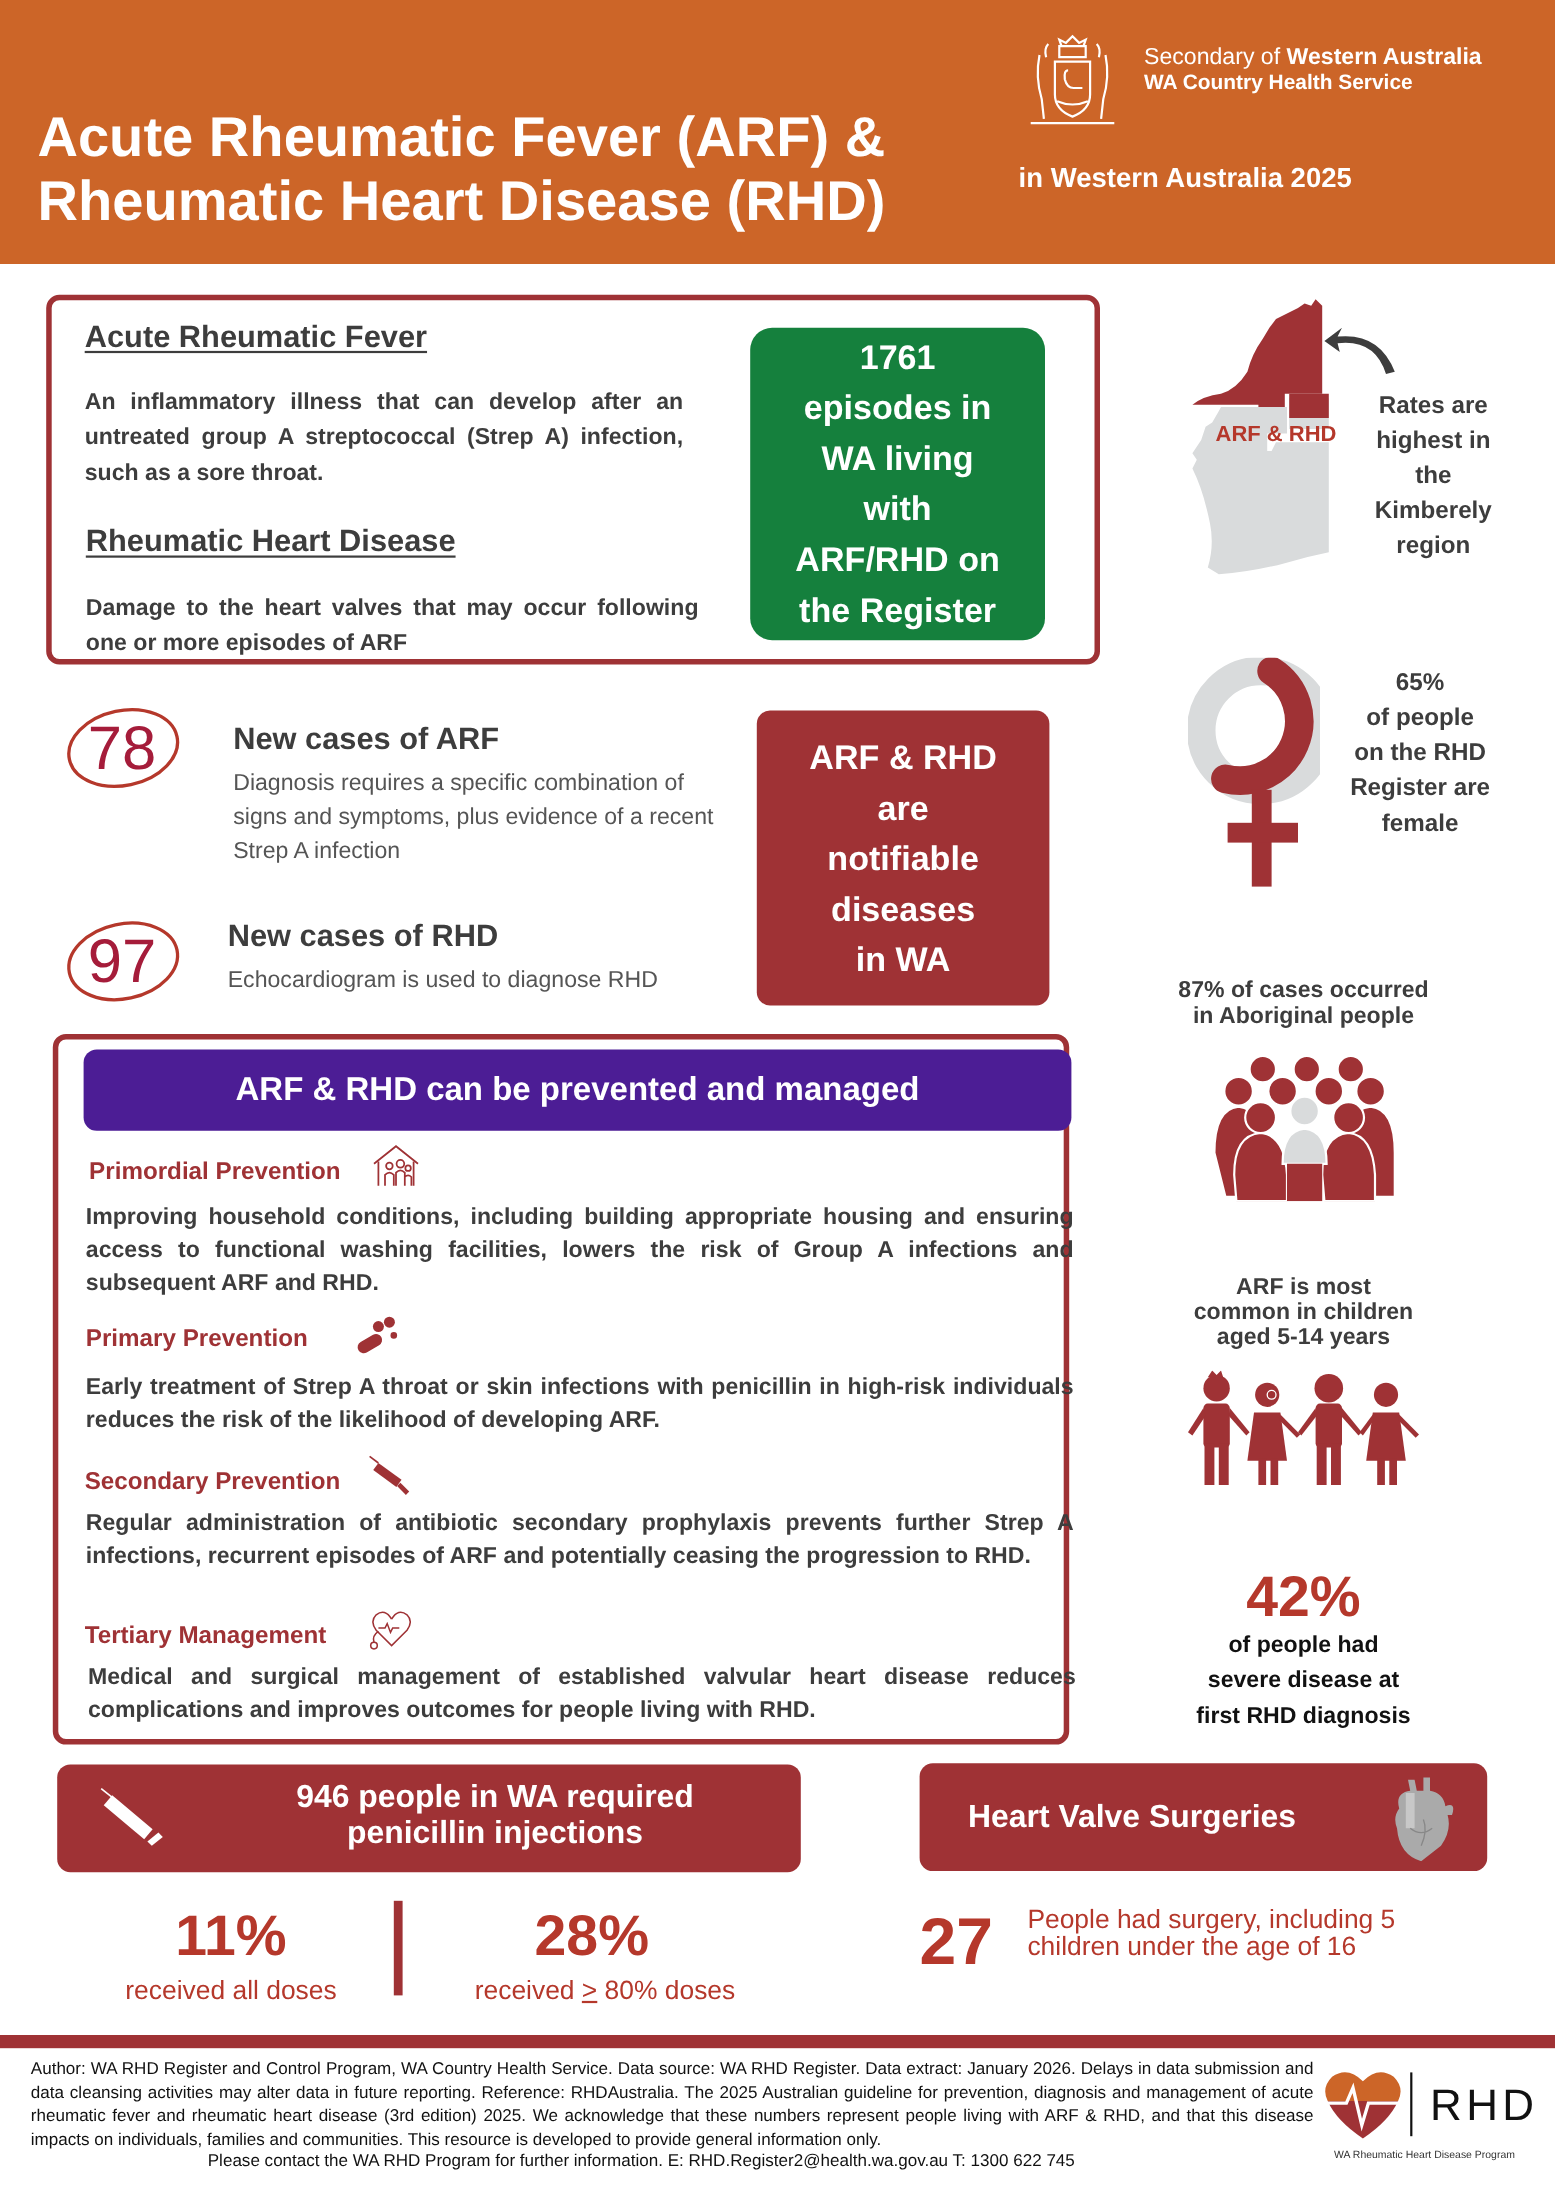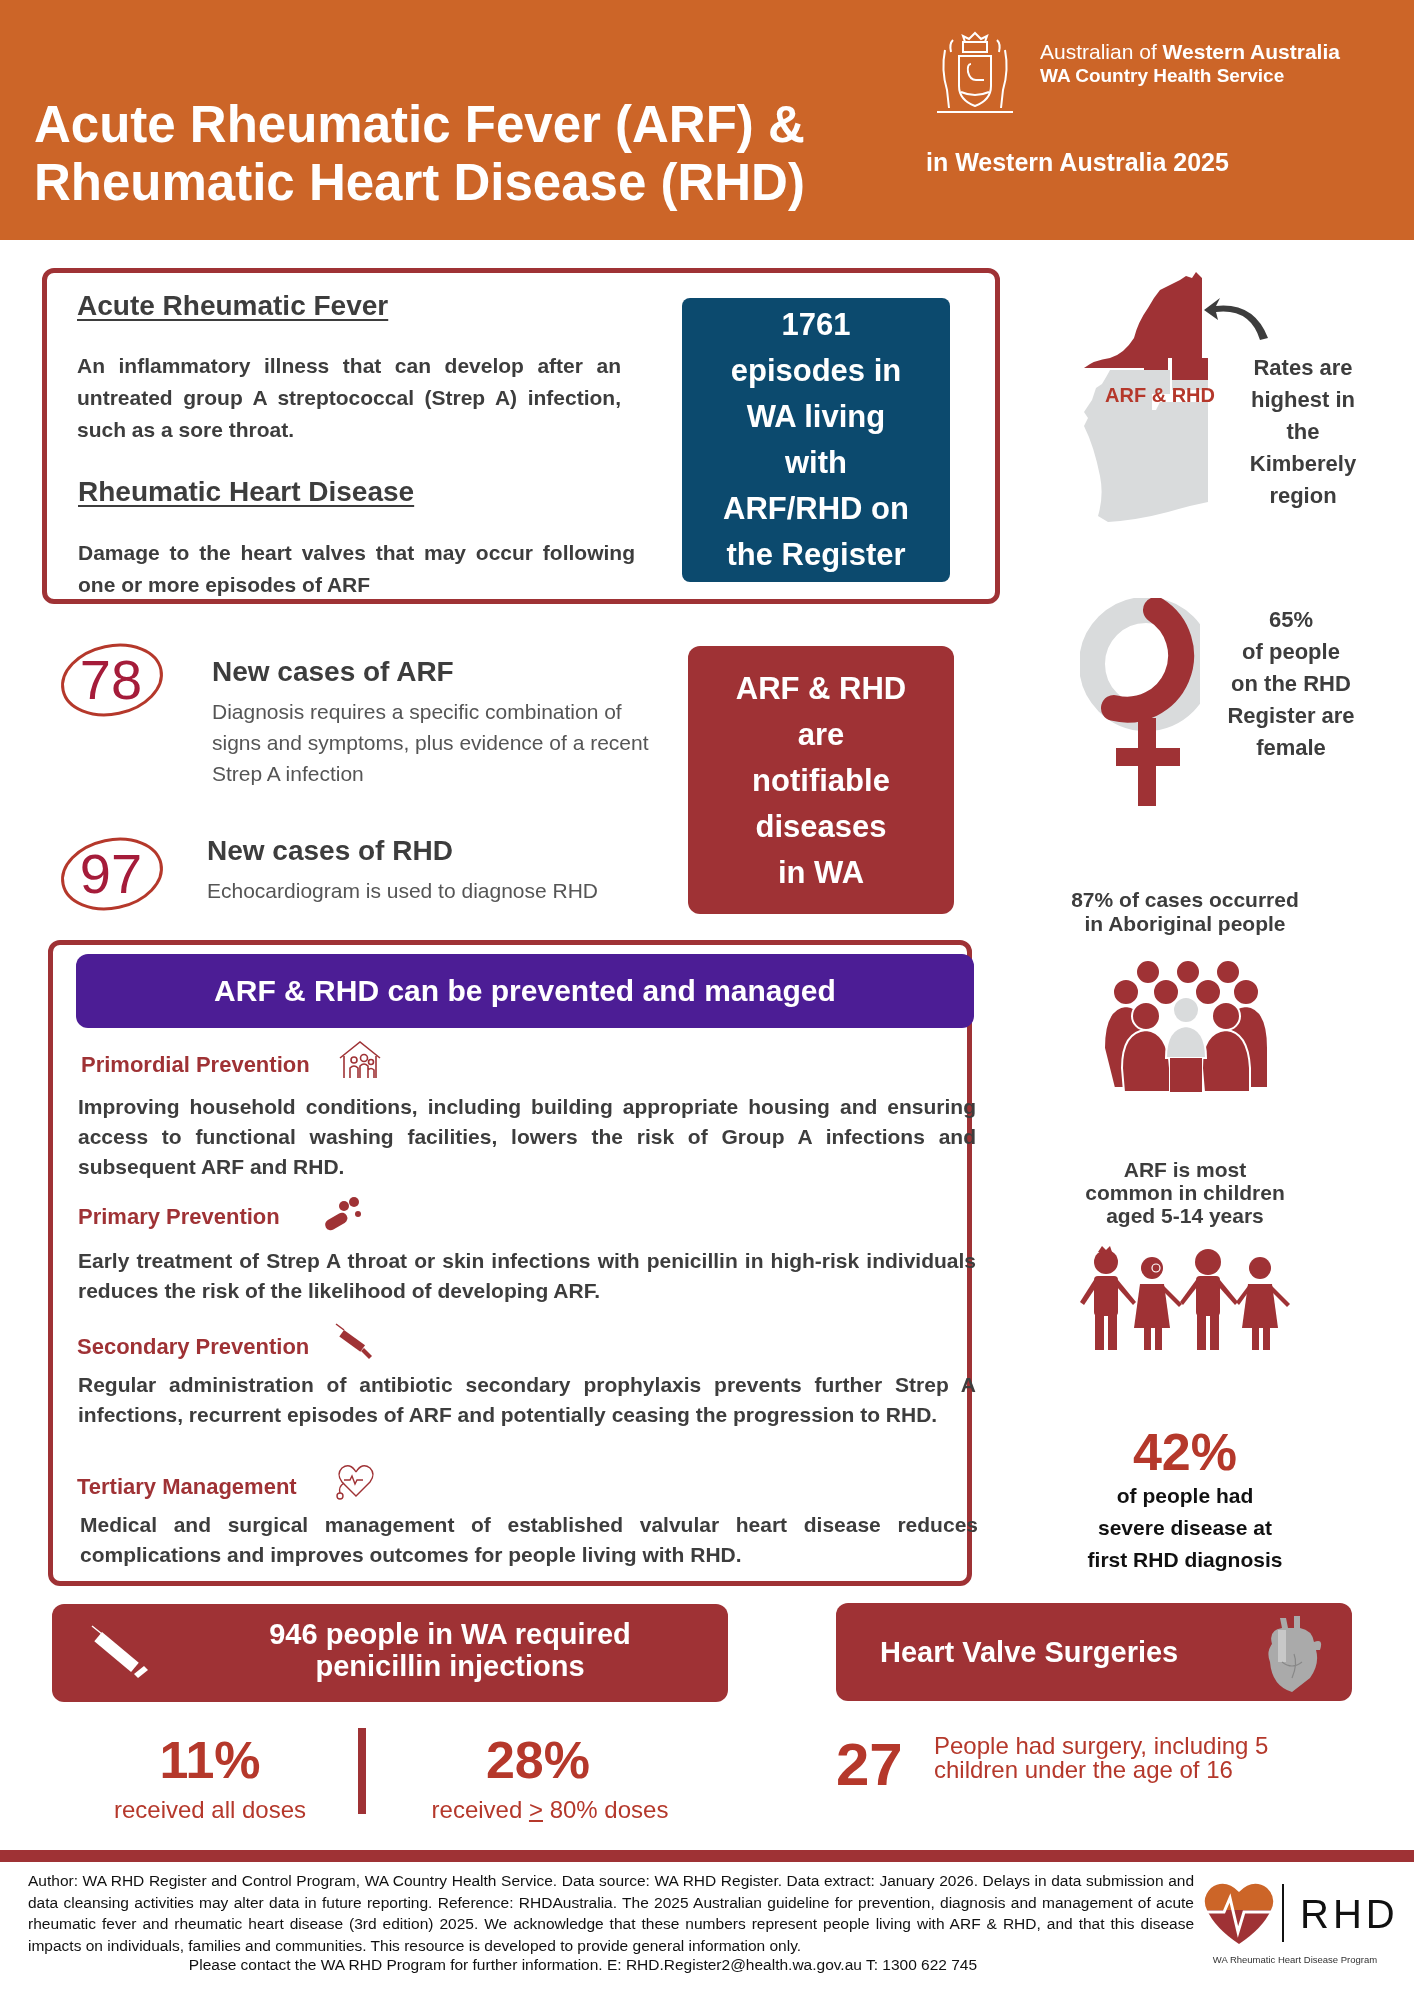--- a/index.html
+++ b/index.html
@@ -12,21 +12,21 @@
   .title { left: 34px; top: 64px; color: #fff; font-weight: bold; font-size: 51px; line-height: 58px; letter-spacing: 0px; margin-top: 32px; }
   .subtitle { left: 926px; top: 148px; color: #fff; font-weight: bold; font-size: 25px; }
   .gov-logo { left: 935px; top: 30px; width: 80px; height: 90px; }
   .gov-text { left: 1040px; top: 40px; color: #fff; font-size: 21px; line-height: 24px; }
   .gov-text b { font-weight: bold; }
 
   
   .def-box { left: 42px; top: 268px; width: 958px; height: 336px; border: 5px solid #9f3235; border-radius: 12px; background: #fff; }
   .def-h { font-weight: bold; font-size: 28px; color: #3d3d3d; text-decoration: underline; text-underline-offset: 4px; }
   .def-p { font-weight: bold; font-size: 21px; line-height: 32px; color: #3d3d3d; text-align: justify; margin-top: 24px; }
-  .reg-box { left: 682px; top: 298px; width: 268px; height: 284px; background: #0c4a6e; border-radius: 8px; color: #fff; font-weight: bold; font-size: 31px; line-height: 46px; text-align: center; padding-top: 4px; }
+  .reg-box { left: 682px; top: 298px; width: 268px; height: 284px; background: #15803d; border-radius: 20px; color: #fff; font-weight: bold; font-size: 31px; line-height: 46px; text-align: center; padding-top: 4px; }
 
   
   .map { left: 1080px; top: 270px; width: 200px; height: 255px; }
   .map-label { left: 1105px; top: 384px; color: #b5382b; font-weight: bold; font-size: 20px; }
   .map-note { left: 1238px; top: 352px; width: 130px; text-align: center; color: #3d3d3d; font-weight: bold; font-size: 22px; line-height: 32px; }
 
   
   .circle-num { width: 110px; height: 80px; color: #a51c3a; font-size: 56px; text-align: center; line-height: 80px; }
   .circle-num svg { position: absolute; left: 0; top: 0; }
   .nc-h { font-weight: bold; font-size: 28px; color: #3d3d3d; }
@@ -92,21 +92,21 @@
     <path d="M30 12 l-2 -6 l6 3 l6 -6 l6 6 l6 -3 l-2 6"></path>
     <path d="M24 26 h32 v30 q0 14 -16 20 q-16 -6 -16 -20 z"></path>
     <path d="M36 34 q-4 0 -3 8 q2 8 8 8 h8"></path>
     <path d="M26 62 q14 6 28 0"></path>
     <path d="M10 20 q-4 20 2 40 l2 18 M16 22 q-2 -8 2 -12"></path>
     <path d="M70 20 q4 20 -2 40 l-2 18 M64 22 q2 -8 -2 -12"></path>
     <path d="M2 82 h76"></path>
   </g>
 </svg>
 <div class="abs gov-text">
-  <div><span>Australian of </span><b>Western Australia</b></div>
+  <div><span>Secondary of </span><b>Western Australia</b></div>
   <div style="font-weight:bold;font-size:19px;">WA Country Health Service</div>
 </div>
 
 <div class="abs def-box"></div>
 <div class="abs def-h" style="left:77px;top:290px;">Acute Rheumatic Fever</div>
 <div class="abs def-p" style="left:77px;top:326px;width:544px;">An inflammatory illness that can develop after an untreated group A streptococcal (Strep A) infection, such as a sore throat.</div>
 <div class="abs def-h" style="left:78px;top:476px;">Rheumatic Heart Disease</div>
 <div class="abs def-p" style="left:78px;top:513px;width:557px;">Damage to the heart valves that may occur following one or more episodes of ARF</div>
 
 <div class="abs reg-box">

